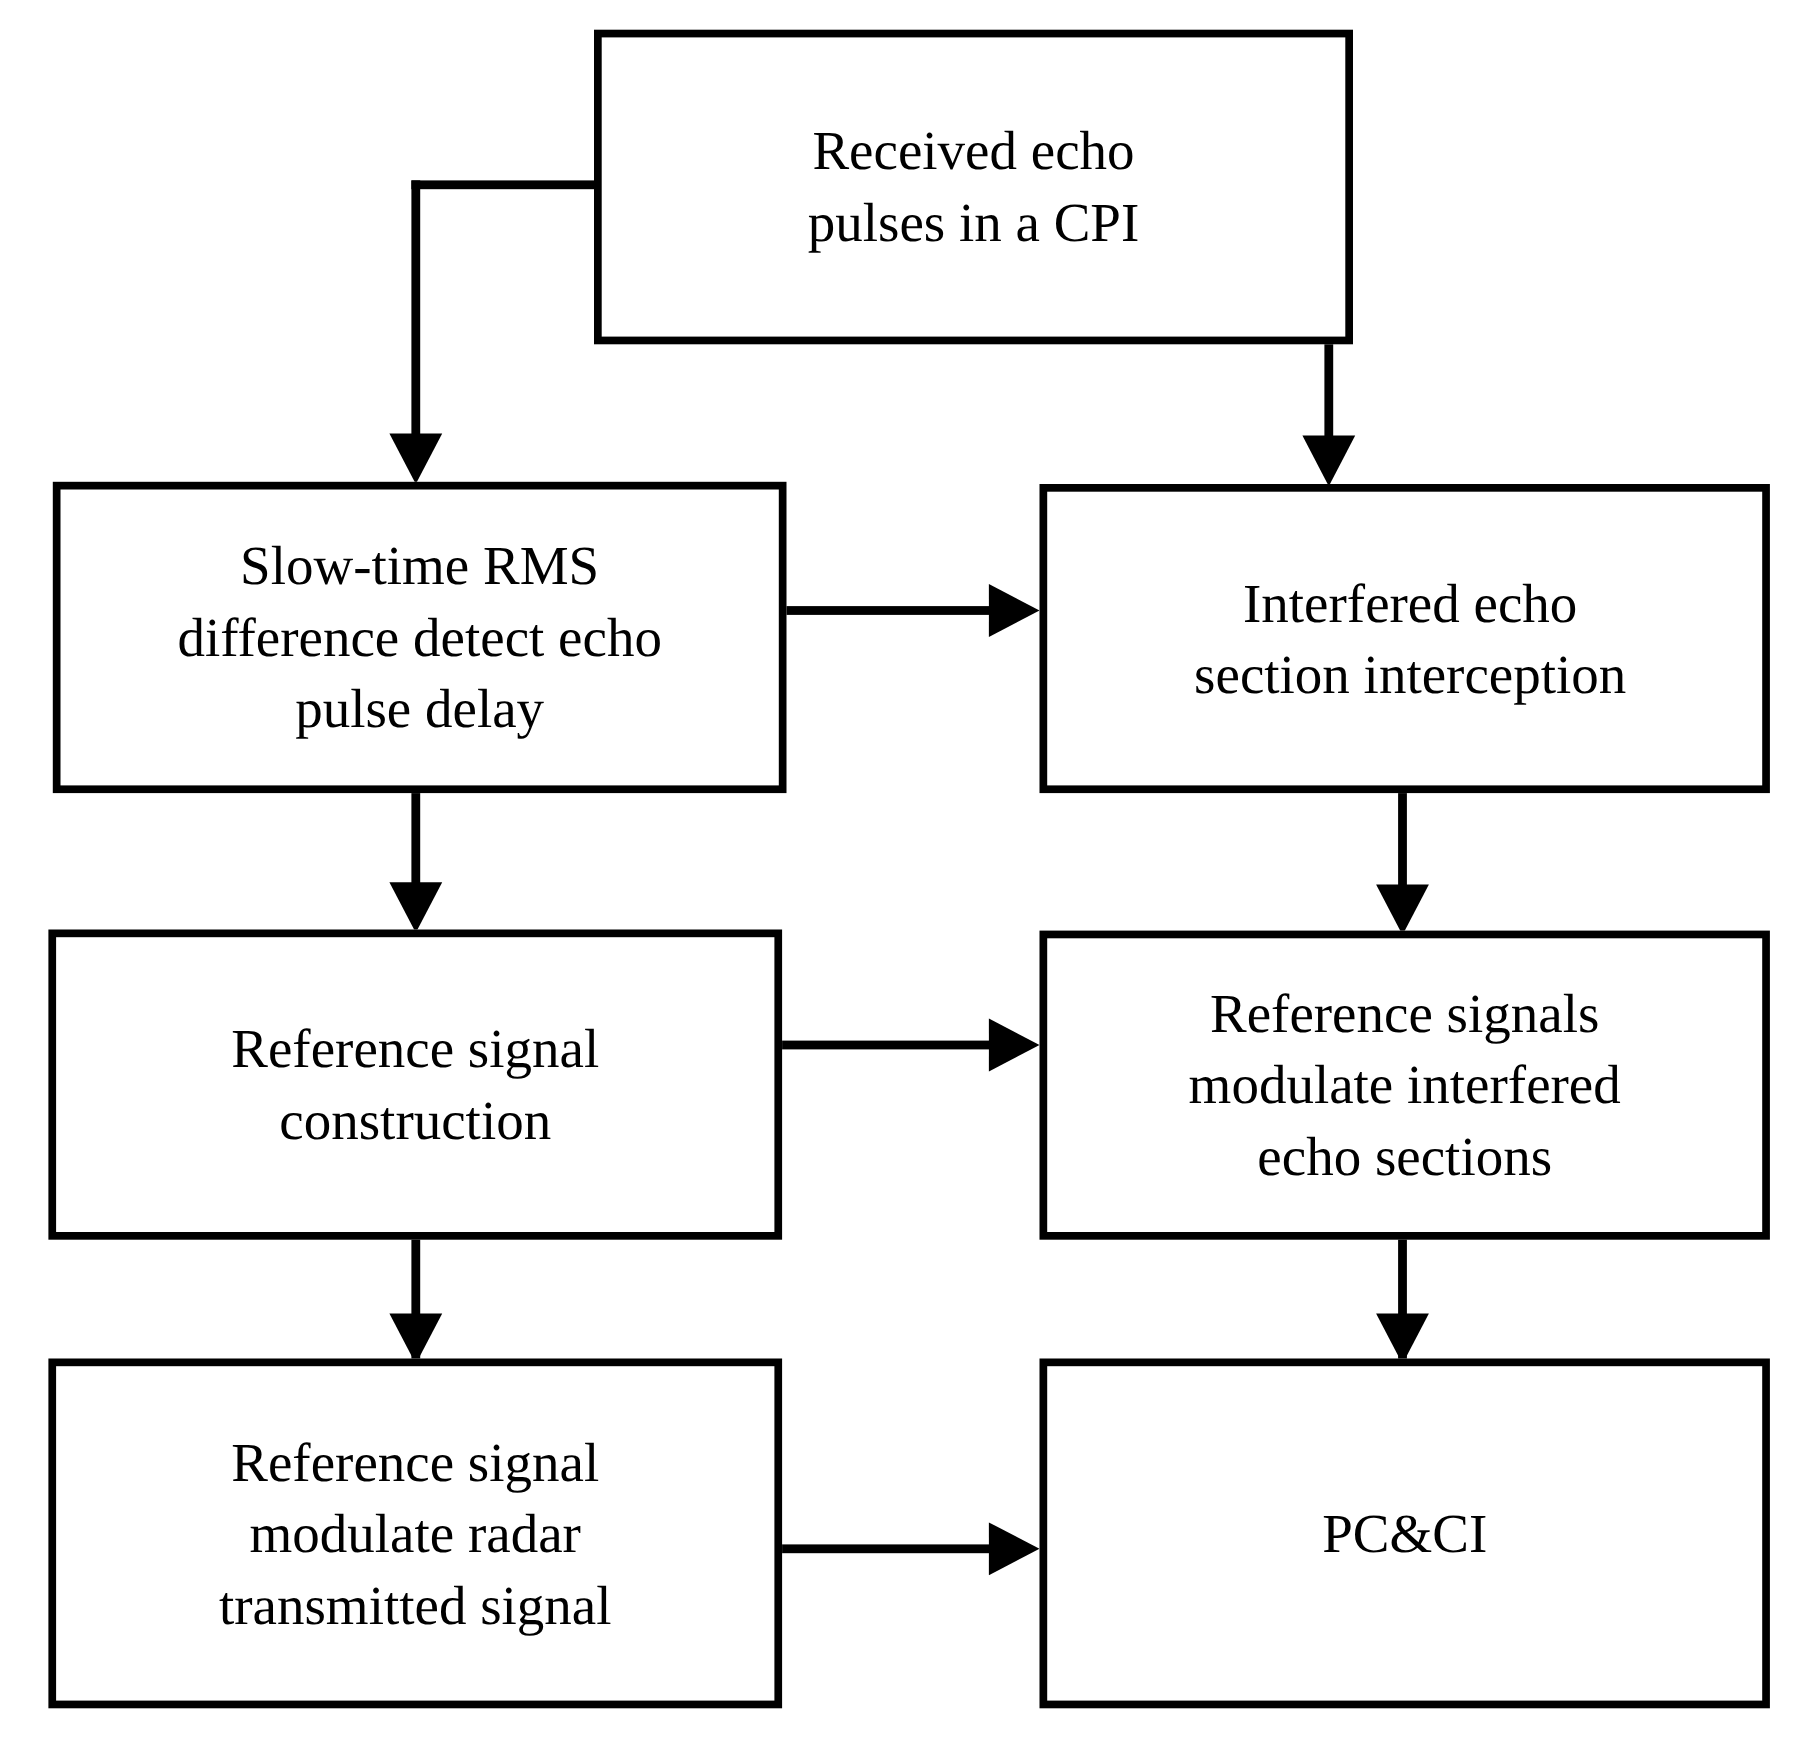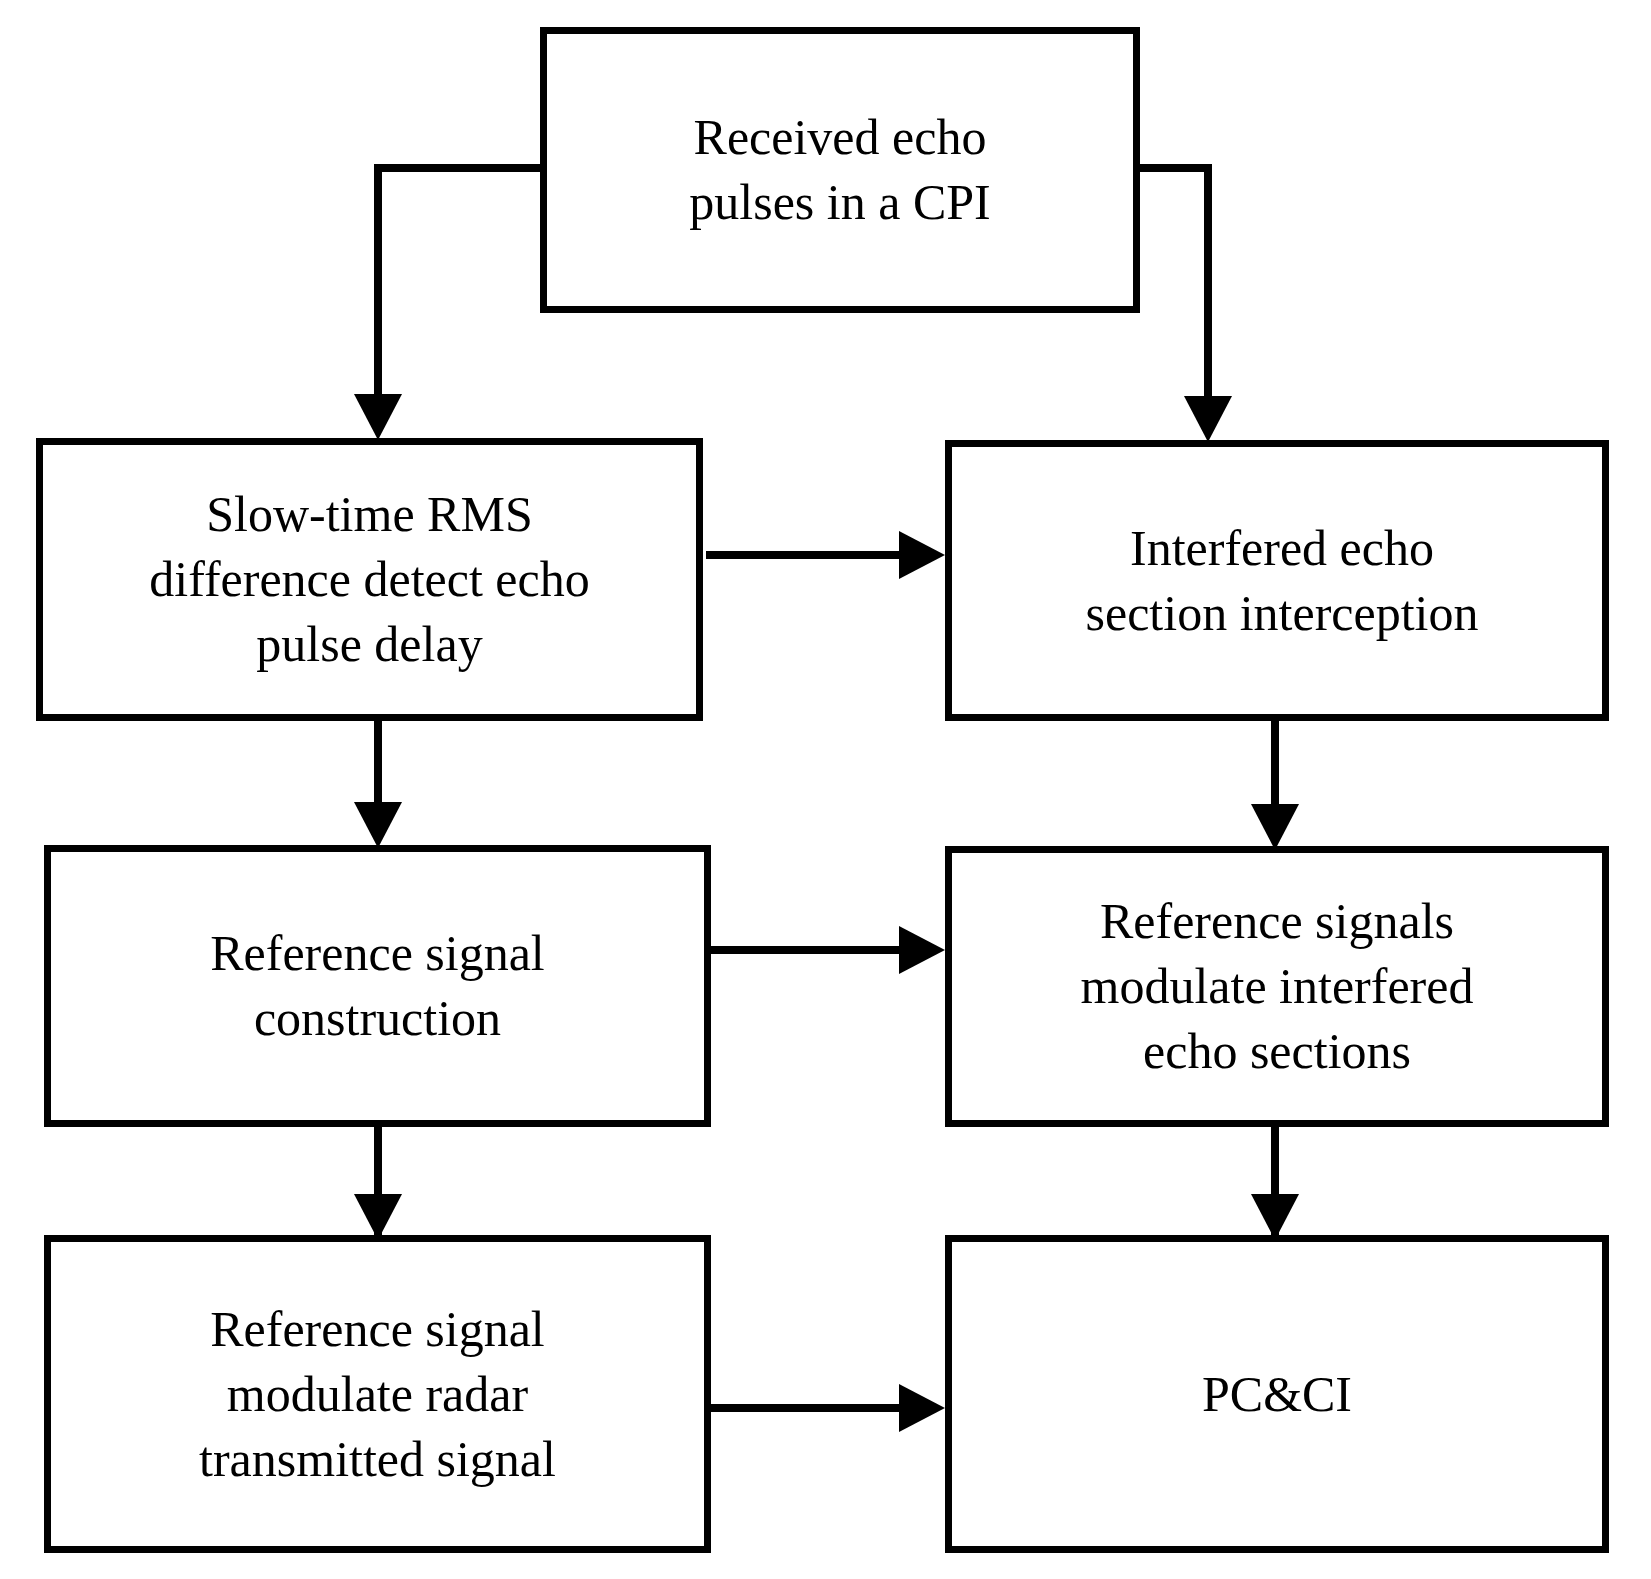--- a/index.html
+++ b/index.html
@@ -27,22 +27,22 @@
     color: #000000;
     z-index: 3;
   }
   .node .label {
     display: block;
     line-height: 1.30;
     padding: 0 14px;
     white-space: pre-line;
   }
   
-  #node-source   { left: 540px; top: 27px;   width: 600px; height: 286px;  font-size: 50px; }
-  #node-rms      { left: 36px;  top: 438px;  width: 667px; height: 283px;  font-size: 50px; }
+  #node-source   { left: 540px; top: 27px;   width: 690px; height: 286px;  font-size: 50px; }
+  #node-rms      { left: 48px;  top: 438px;  width: 667px; height: 283px;  font-size: 50px; }
   #node-intercept{ left: 945px; top: 440px;  width: 664px; height: 281px;  font-size: 50px; padding-left: 10px; }
   #node-refconst { left: 44px;  top: 845px;  width: 667px; height: 282px;  font-size: 50px; }
   #node-refmod   { left: 945px; top: 846px;  width: 664px; height: 281px;  font-size: 50px; }
   #node-refradar { left: 44px;  top: 1235px; width: 667px; height: 318px;  font-size: 50px; }
   #node-pcci     { left: 945px; top: 1235px; width: 664px; height: 318px;  font-size: 50px; }
 
   
   .seg {
     position: absolute;
     background: #000000;

